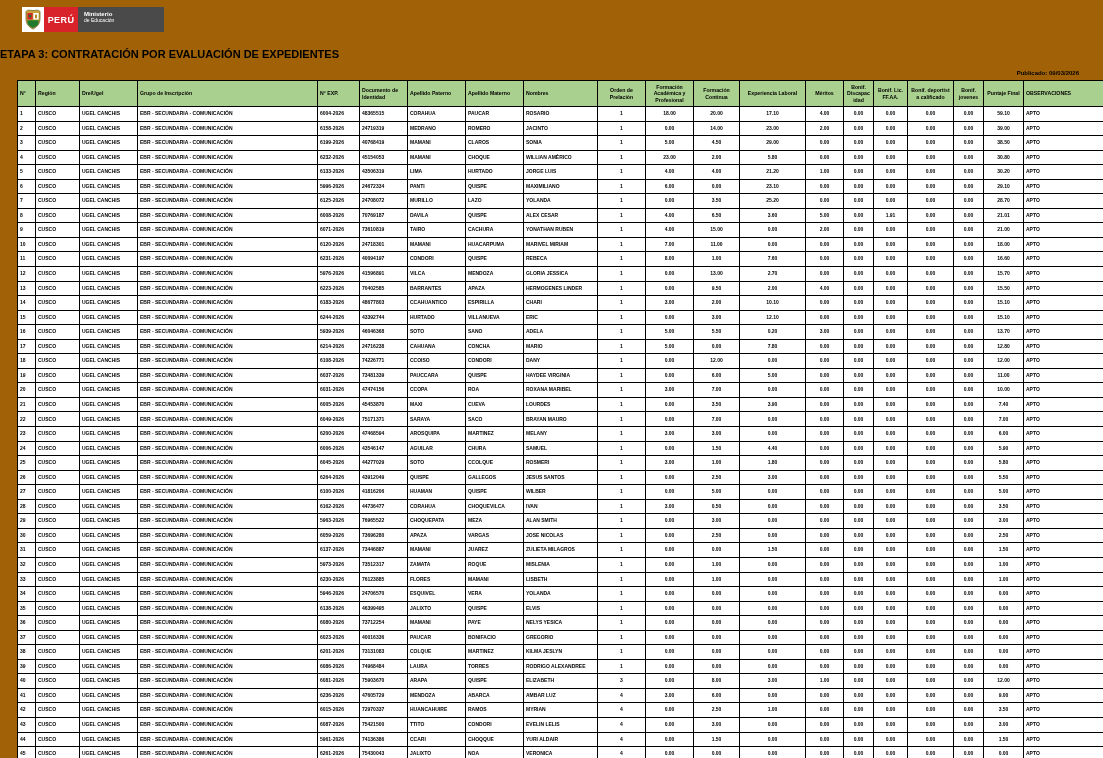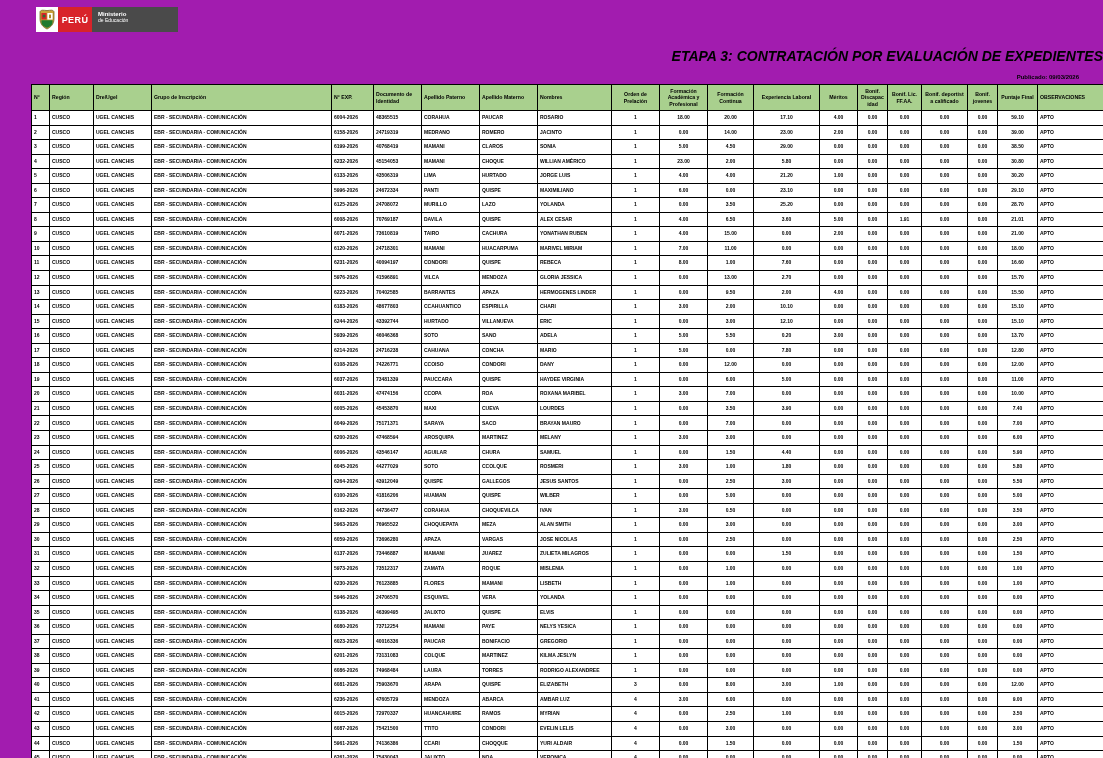--- a/index.html
+++ b/index.html
@@ -5,23 +5,22 @@
   * { box-sizing: border-box; }
   html, body {
     margin: 0; padding: 0;
     background: #ffffff;
     font-family: "Liberation Sans", sans-serif;
   }
   .page {
     width: 1103px;
     height: 758px;
     position: relative;
-    background: #a21caf;
+    background: #a16207;
     overflow: hidden;
-    padding-left: 14px;
   }
 
   
   .header-band {
     position: relative;
     height: 36px;
     padding: 6px 0 0 0;
   }
   .logo-block {
     position: absolute;
@@ -57,26 +56,25 @@
 
   .title-main {
     text-align: center;
     font-size: 10px;
     font-weight: bold;
     color: #000;
     padding-top: 7px;
     letter-spacing: .1px;
   }
   .title-sub {
-    text-align: right;
-    font-size: 14px;
+    text-align: left;
+    font-size: 11px;
     font-weight: bold;
     color: #000;
     padding-top: 12px;
-    font-style: italic;
   }
   .pub-line {
     text-align: right;
     font-size: 6px;
     font-weight: bold;
     color: #000;
     padding: 10px 24px 4px 0;
   }
 
   

